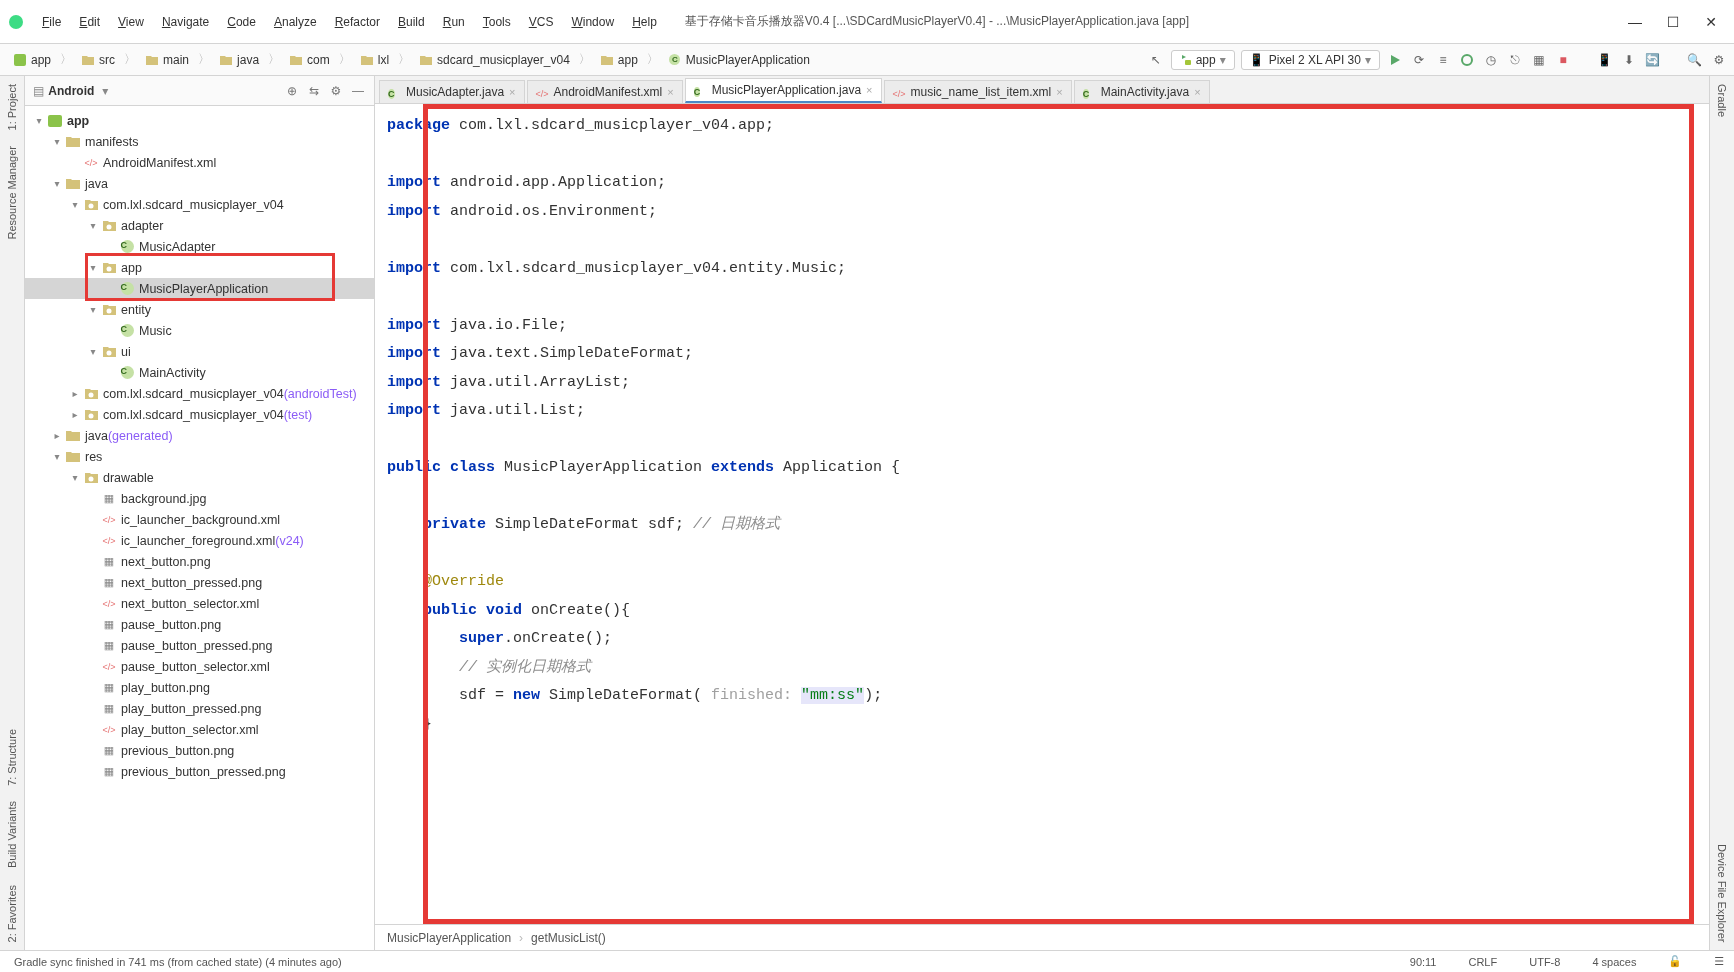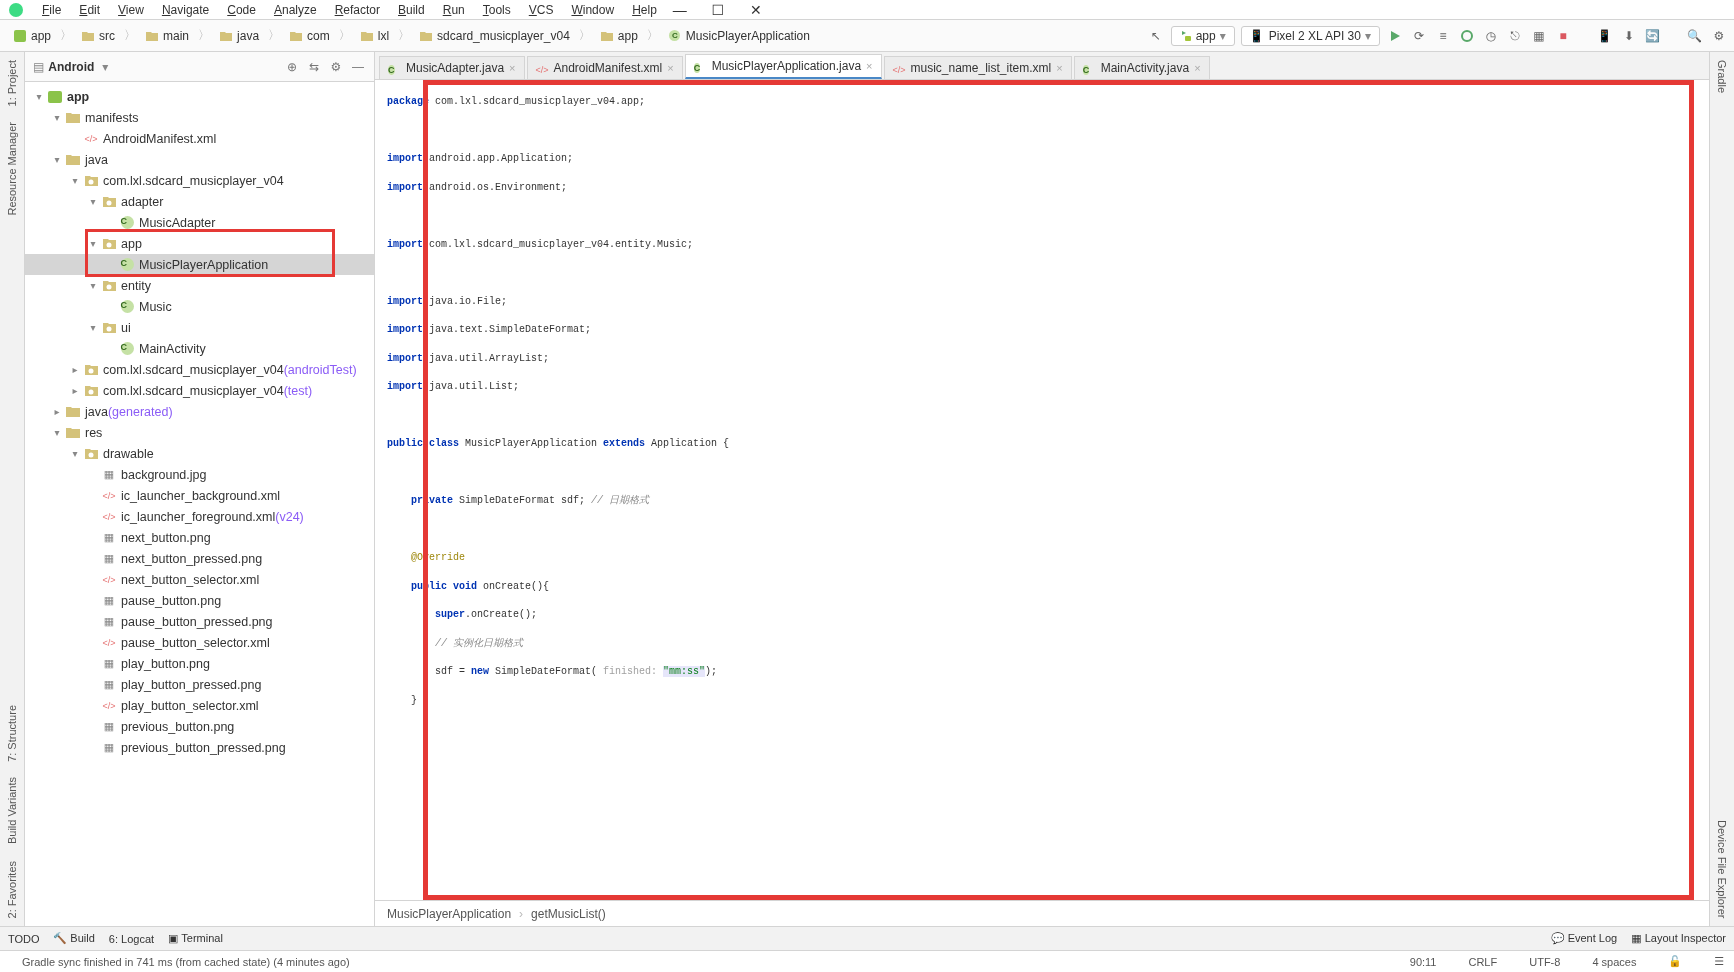--- a/index.html
+++ b/index.html
@@ -1,20 +1,20 @@
 <!DOCTYPE html>
 <html><head>
 <meta charset="utf-8">
 <style>
 * { box-sizing: border-box; margin: 0; padding: 0; }
 body { font-family: "Segoe UI", Arial, sans-serif; font-size: 12px; color: #333; background: #f2f2f2; overflow: hidden; }
 .main-window { width: 1734px; height: 972px; display: flex; flex-direction: column; background: #fff; }
 
 
-.titlebar { height: 20px; display: flex; align-items: center; padding: 0 8px; background: #fff; border-bottom: 1px solid #d4d4d4; }
+.titlebar { height: 44px; display: flex; align-items: center; padding: 0 8px; background: #fff; border-bottom: 1px solid #d4d4d4; }
 .titlebar .app-icon { width: 16px; height: 16px; margin-right: 10px; }
 .menubar { display: flex; gap: 2px; }
 .menubar span { padding: 4px 8px; cursor: pointer; }
 .menubar span u { text-decoration: underline; }
 .title-text { margin-left: 20px; color: #555; font-size: 12px; flex: 1; }
 .win-controls { display: flex; gap: 8px; }
 .win-controls span { width: 30px; text-align: center; cursor: pointer; font-size: 14px; }
 
 
 .navbar { height: 32px; display: flex; align-items: center; padding: 0 6px; border-bottom: 1px solid #d4d4d4; background: #fafafa; }
@@ -57,21 +57,21 @@
 
 .editor-area { flex: 1; display: flex; flex-direction: column; overflow: hidden; position: relative; }
 .tab-bar { height: 28px; display: flex; align-items: flex-end; background: #f2f2f2; border-bottom: 1px solid #d4d4d4; padding-left: 4px; overflow: hidden; }
 .tab { display: flex; align-items: center; padding: 4px 8px; font-size: 12px; background: #ececec; border: 1px solid #d4d4d4; border-bottom: none; margin-right: 2px; gap: 5px; }
 .tab.active { background: #fff; border-bottom: 2px solid #4a88c7; }
 .tab .close { color: #aaa; font-size: 11px; }
 .tab-ico { width: 13px; height: 13px; }
 
 .editor-body { flex: 1; display: flex; overflow: hidden; position: relative; }
 .gutter-nums { width: 48px; background: #fff; border-right: 1px solid #eee; text-align: right; padding: 8px 8px 8px 0; font-family: Consolas, monospace; font-size: 14px; color: #aaa; line-height: 28.5px; }
-.code { flex: 1; padding: 8px 12px; font-family: Consolas, "Courier New", monospace; font-size: 10px; line-height: 28.5px; white-space: pre; overflow: auto; background: #fff; }
+.code { flex: 1; padding: 8px 12px; font-family: Consolas, "Courier New", monospace; font-size: 15px; line-height: 28.5px; white-space: pre; overflow: auto; background: #fff; }
 .kw { color: #0033b3; font-weight: bold; }
 .str { color: #067d17; }
 .cmt { color: #8c8c8c; font-style: italic; }
 .ann { color: #9e880d; }
 .hint { color: #a0a0a0; }
 .hl-bg { background: #e6e6fa;}
 .red-border { position: absolute; border: 5px solid #e53935; pointer-events: none; }
 
 .breadcrumb-bottom { height: 26px; border-top: 1px solid #d4d4d4; display: flex; align-items: center; padding: 0 12px; font-size: 12px; color: #555; gap: 8px; background:#fff; }
 
@@ -103,20 +103,21 @@
         <span><u>C</u>ode</span>
         <span><u>A</u>nalyze</span>
         <span><u>R</u>efactor</span>
         <span><u>B</u>uild</span>
         <span><u>R</u>un</span>
         <span><u>T</u>ools</span>
         <span><u>V</u>CS</span>
         <span><u>W</u>indow</span>
         <span><u>H</u>elp</span>
       </div>
+    <div class="title-text">基于存储卡音乐播放器V0.4 [...\SDCardMusicPlayerV0.4] - ...\MusicPlayerApplication.java [app]</div>
     <div class="win-controls">
       <span>—</span>
       <span>☐</span>
       <span>✕</span>
     </div>
   </div>
 
   <div class="navbar">
     <div id="crumbs" style="display:flex;align-items:center;">
         <span class="crumb"><span class="mini-ico">
@@ -564,32 +565,23 @@
       </div>
     </div>
 
     <div class="right-gutter">
       <div class="gutter-label">Gradle</div>
       <div style="flex:1"></div>
       <div class="gutter-label">Device File Explorer</div>
     </div>
   </div>
 
-  <div class="bottom-tools">
-    <span>TODO</span>
-    <span>🔨 <span>Build</span></span>
-    <span>6: Logcat</span>
-    <span>▣ <span>Terminal</span></span>
-    <span class="spacer"></span>
-    <span>💬 <span>Event Log</span></span>
-    <span>▦ <span>Layout Inspector</span></span>
-  </div>
 
   <div class="statusbar">
-    <span style="margin-left:12px">Gradle sync finished in 741 ms (from cached state) (4 minutes ago)</span>
+    <span style="margin-left:4px">Gradle sync finished in 741 ms (from cached state) (4 minutes ago)</span>
     <span class="spacer"></span>
     <span>90:11</span>
     <span>CRLF</span>
     <span>UTF-8</span>
     <span>4 spaces</span>
     <span>🔓</span>
     <span>☰</span>
   </div>
 </div>
 

